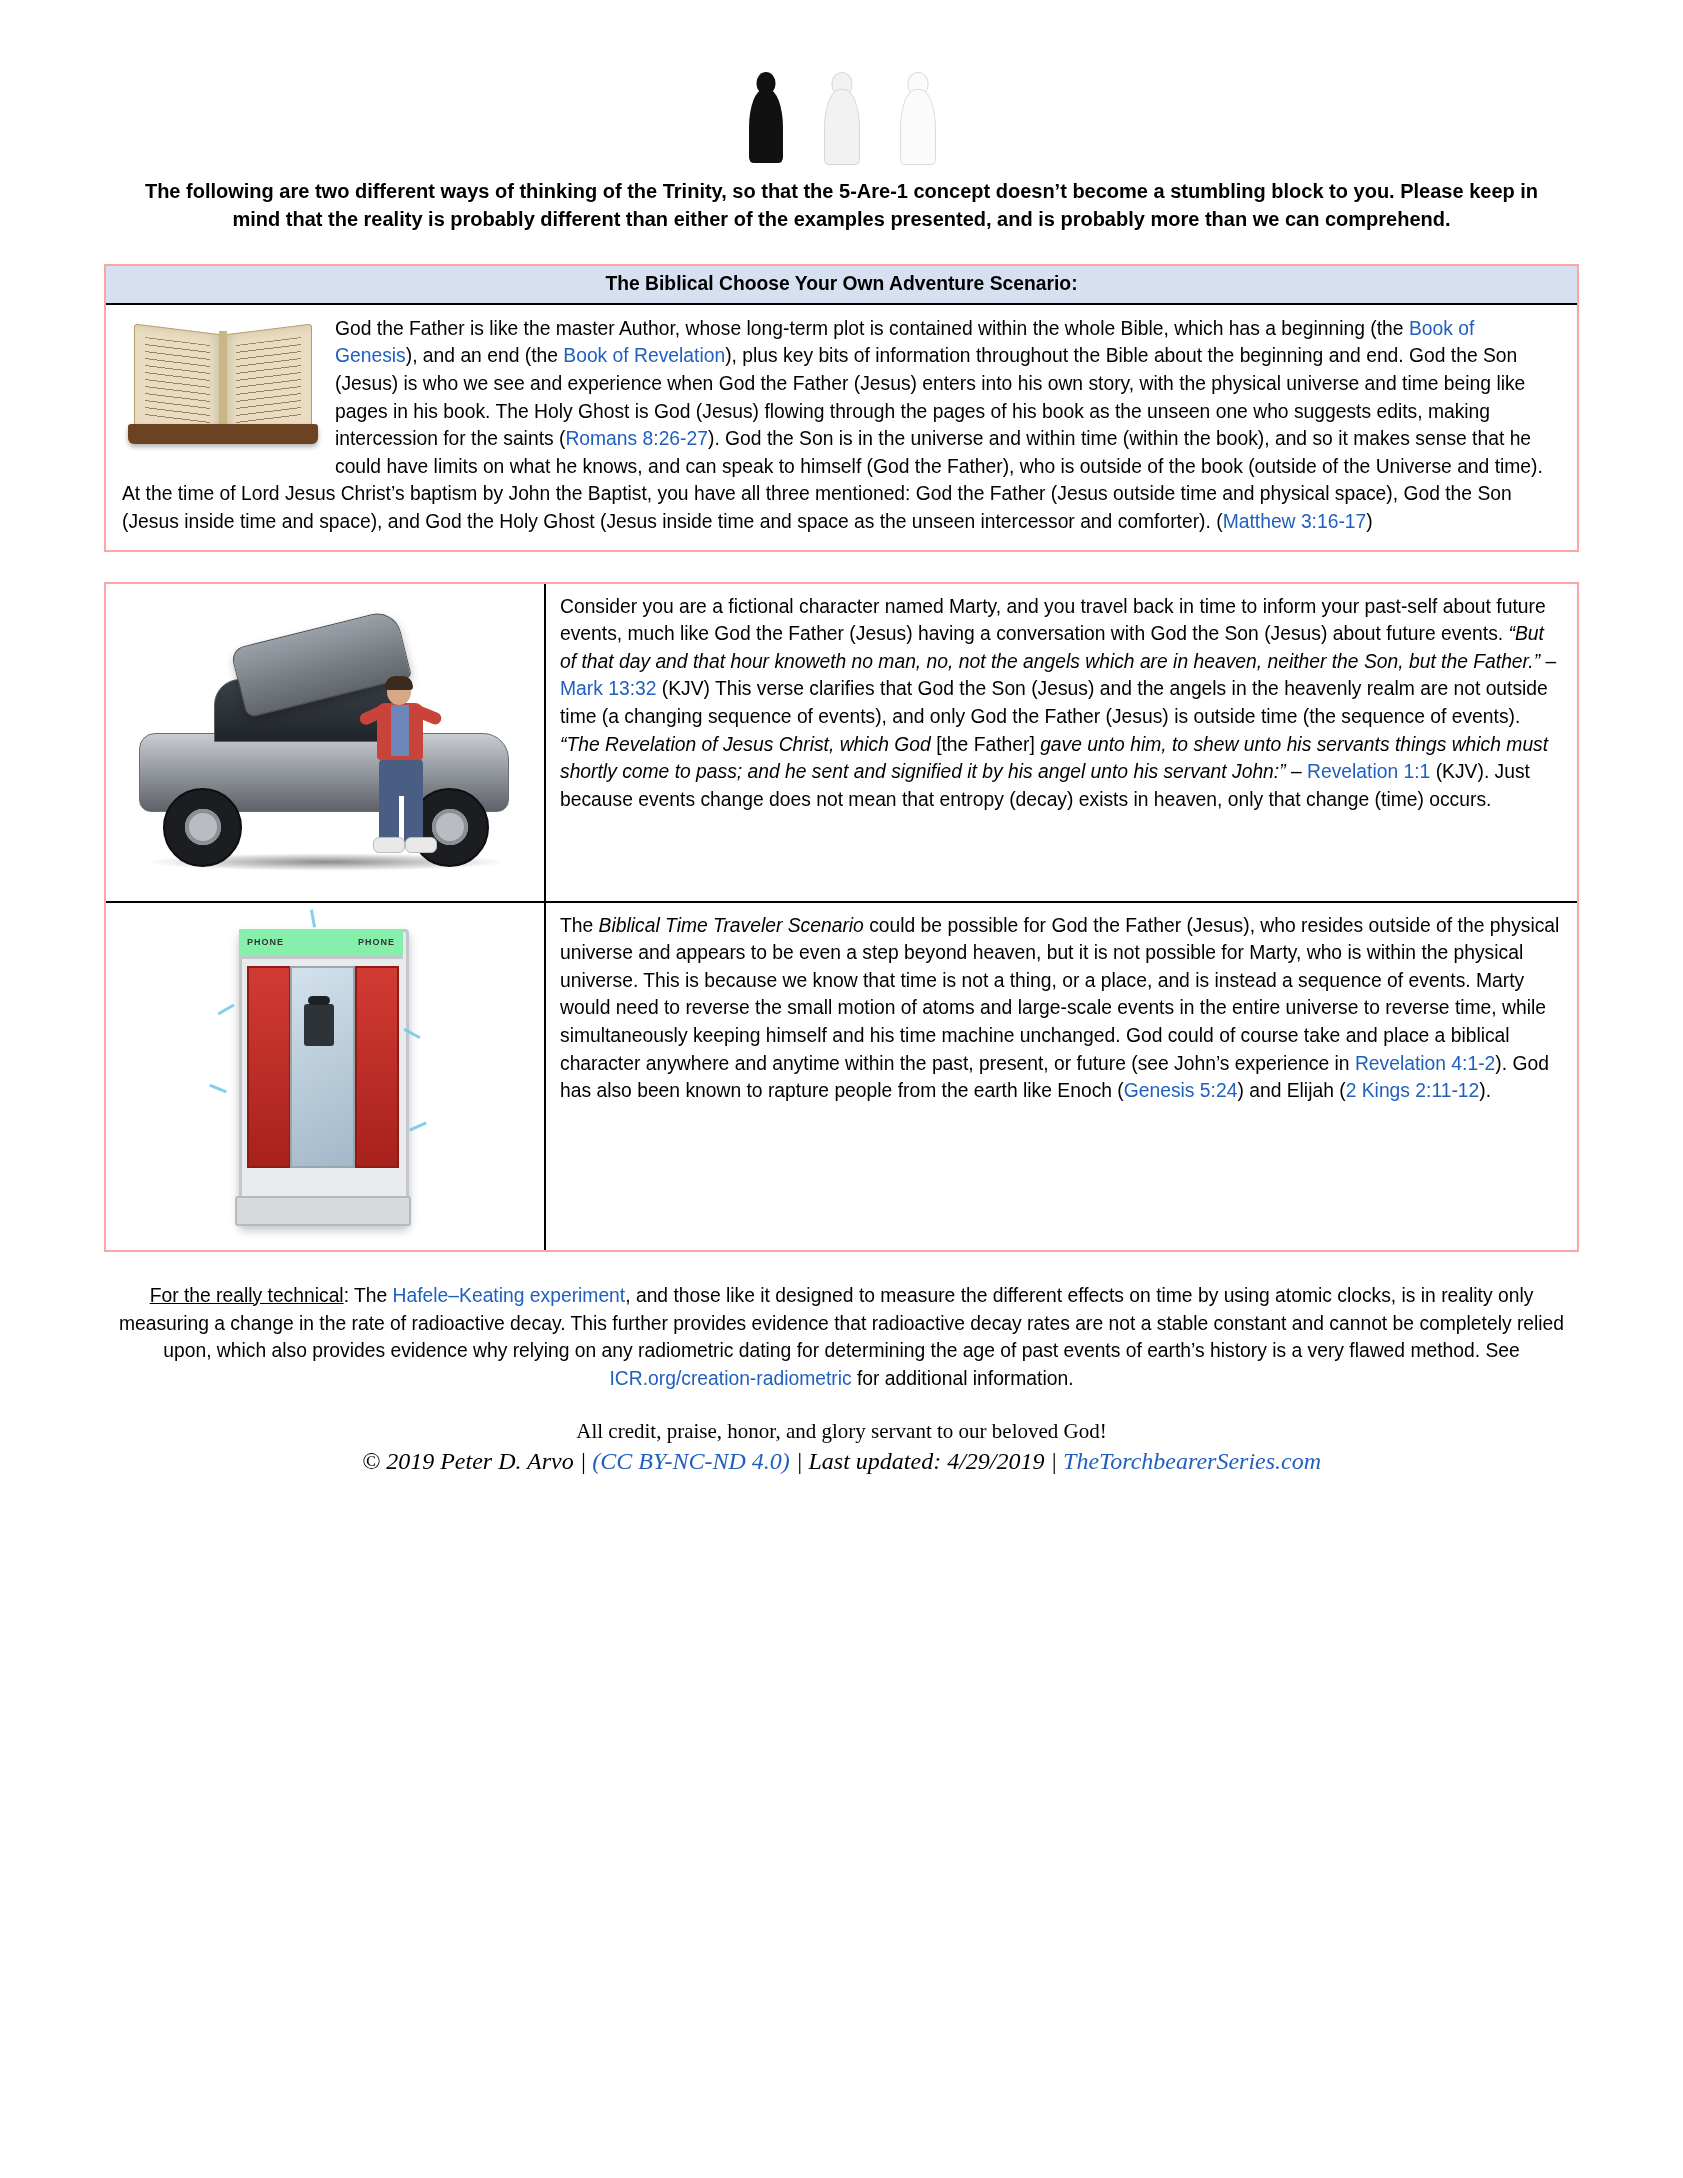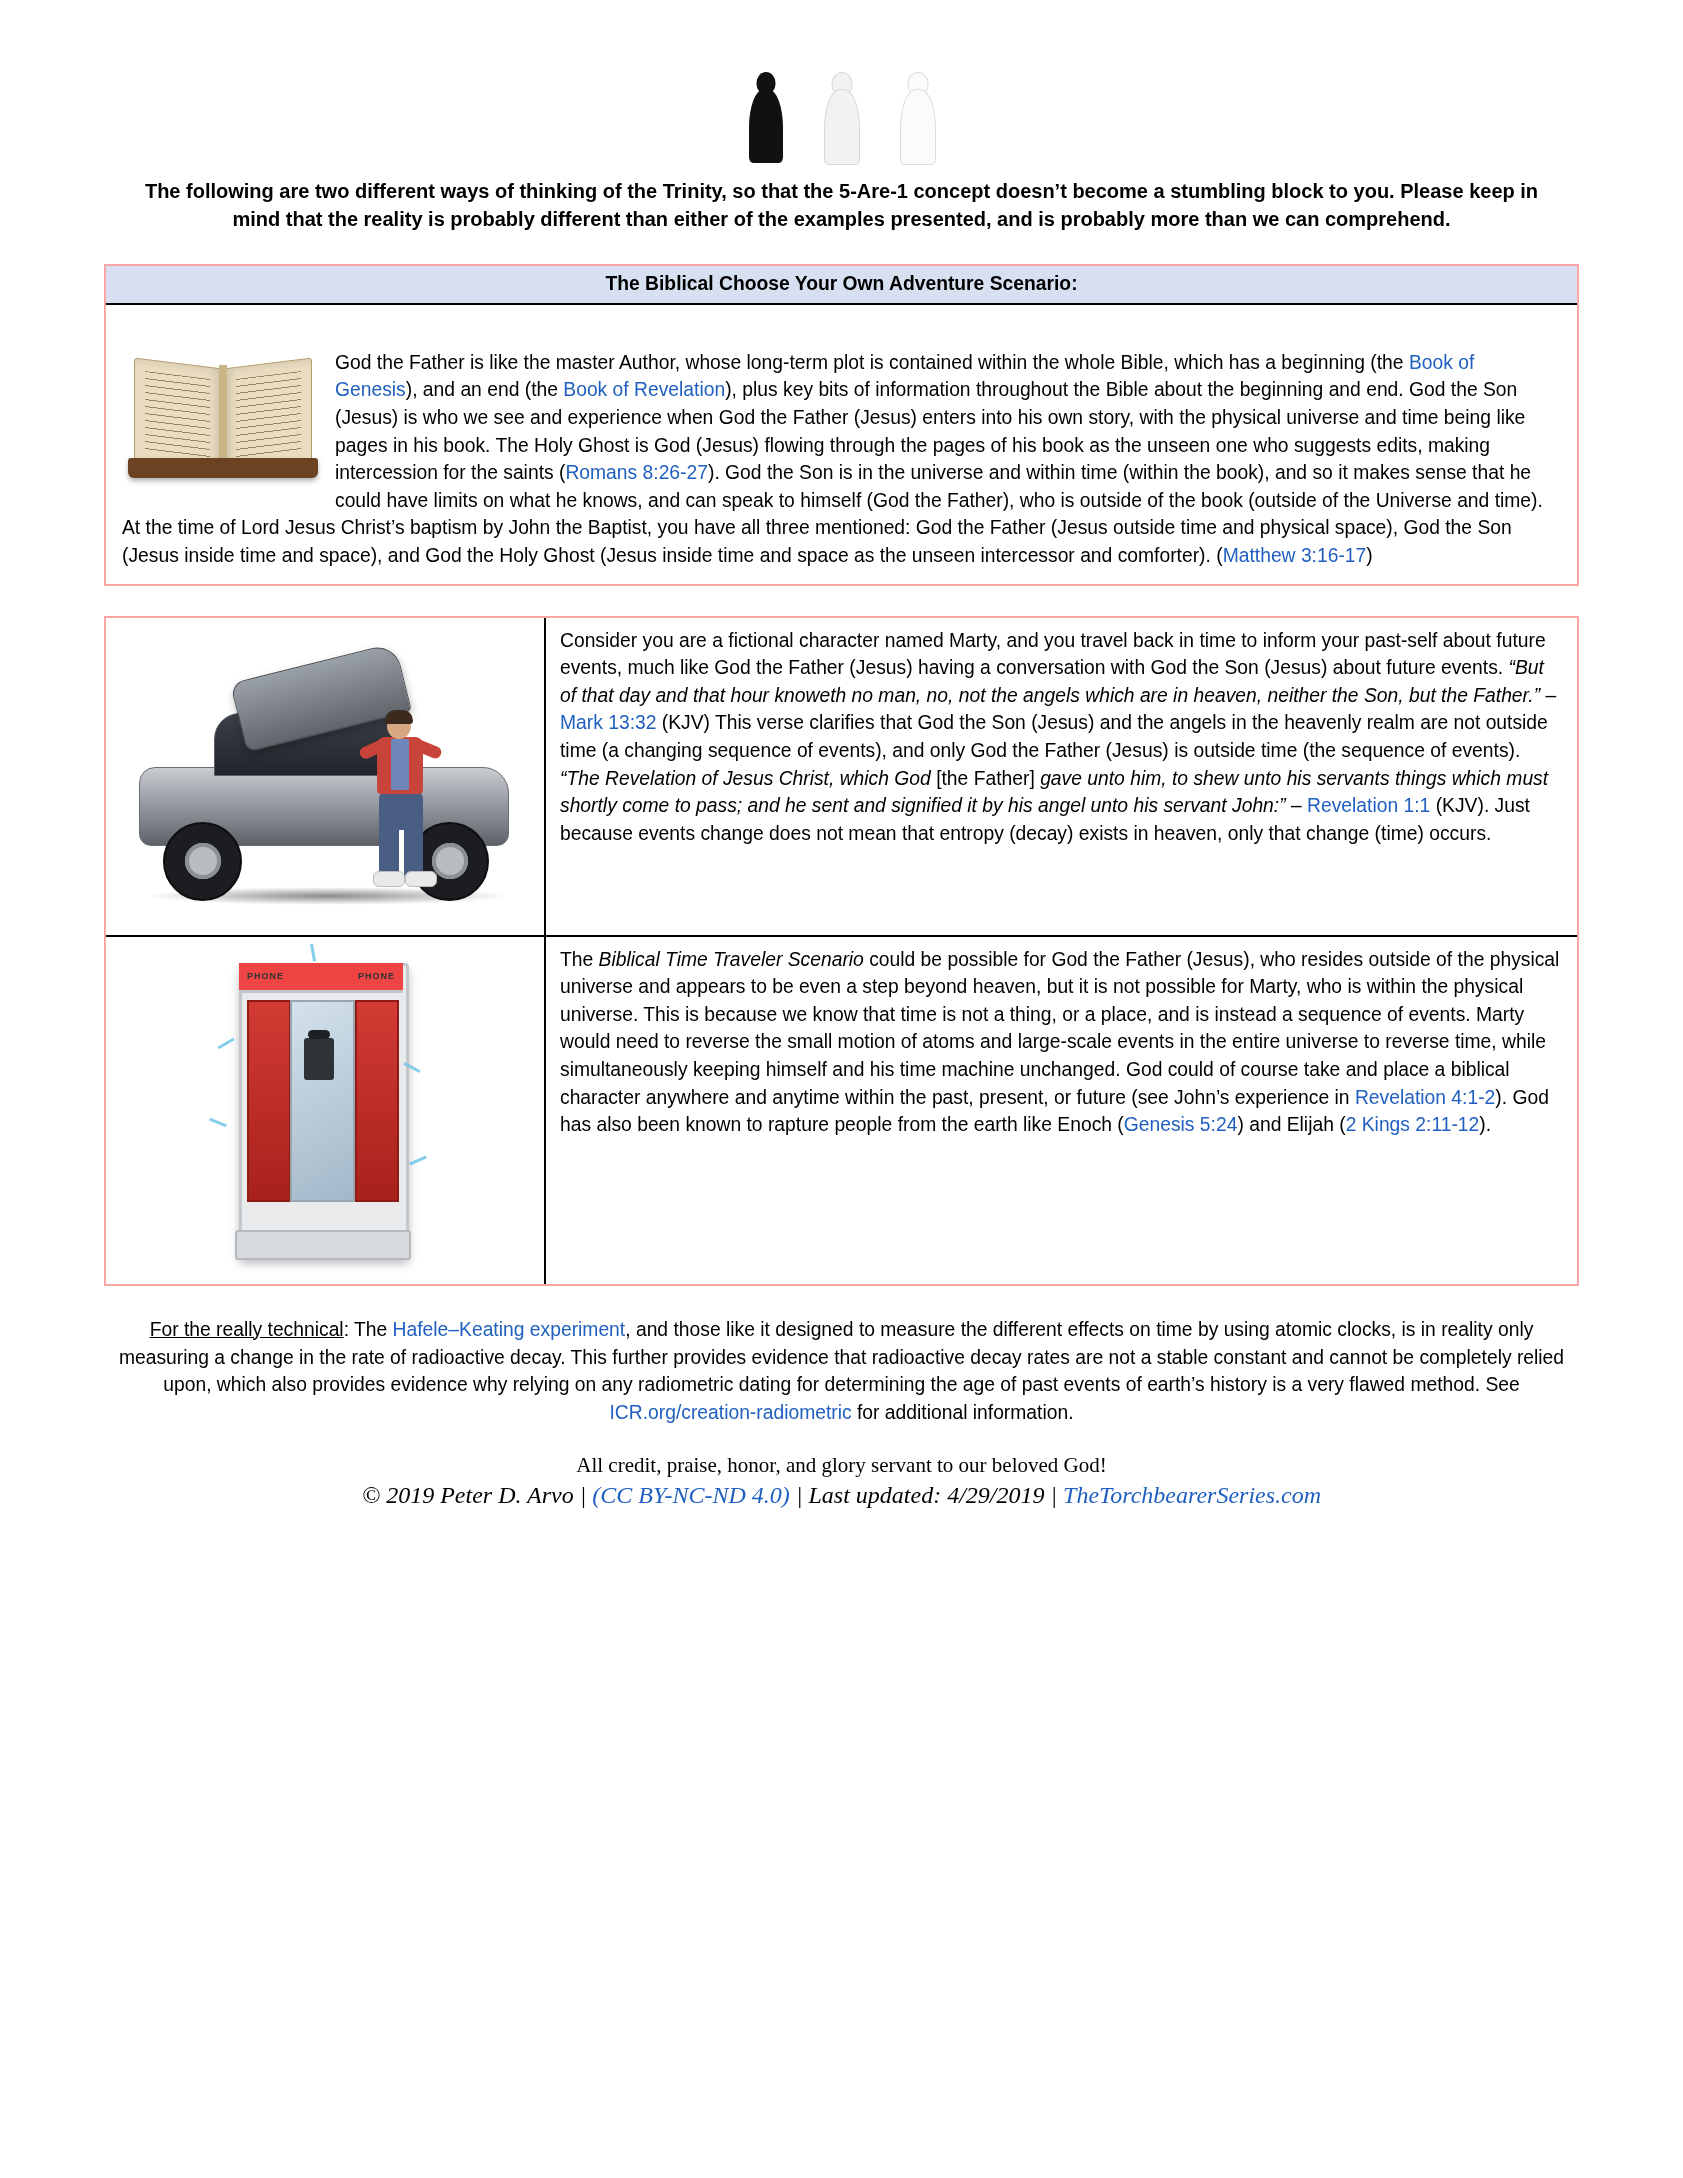--- a/index.html
+++ b/index.html
@@ -105,21 +105,20 @@
 
   .link { color: #1f5fbf; }
   em { font-style: italic; }
   .uline { text-decoration: underline; }
 
   
   .scenario1-body {
     font-size: 19.3px;
     line-height: 1.43;
     padding: 10px 16px 14px 16px;
-    margin-top: 34px;
   }
   .bookwrap {
     float: left;
     width: 193px;
     height: 153px;
     margin: 2px 14px 2px 6px;
     position: relative;
   }
   
   .book {
@@ -309,21 +308,21 @@
     width: 164px; height: 289px;
     background: #e8eaec;
     border: 3px solid #c3c7cb;
     border-radius: 4px;
     box-shadow: 0 6px 10px rgba(0,0,0,.25);
   }
   .booth .top-sign {
     position: absolute;
     left: 38px; top: 16px;
     width: 164px; height: 30px;
-    background: #ef4444;
+    background: #86efac;
     border-bottom: 3px solid #c3c7cb;
     display: flex;
     align-items: center;
     justify-content: space-between;
     padding: 0 8px;
     box-sizing: border-box;
     font-size: 9px;
     font-weight: bold;
     letter-spacing: 1px;
     color: #333;

